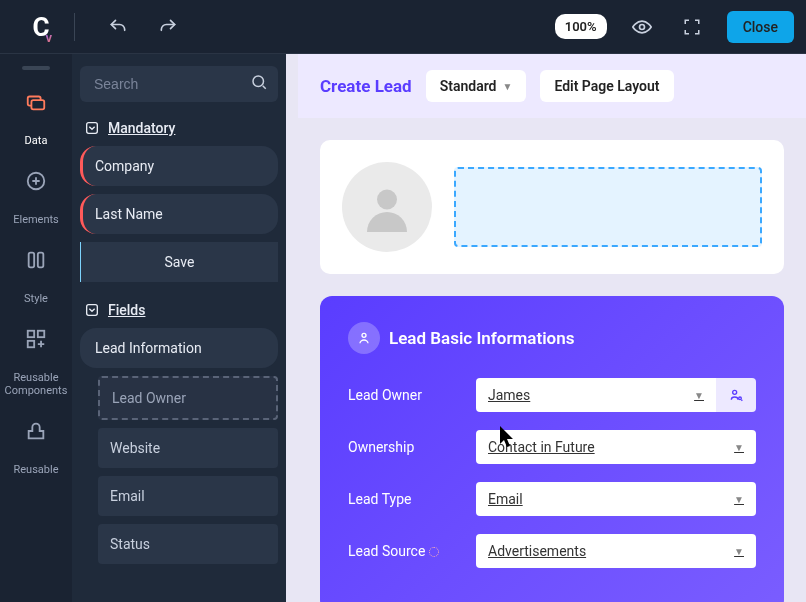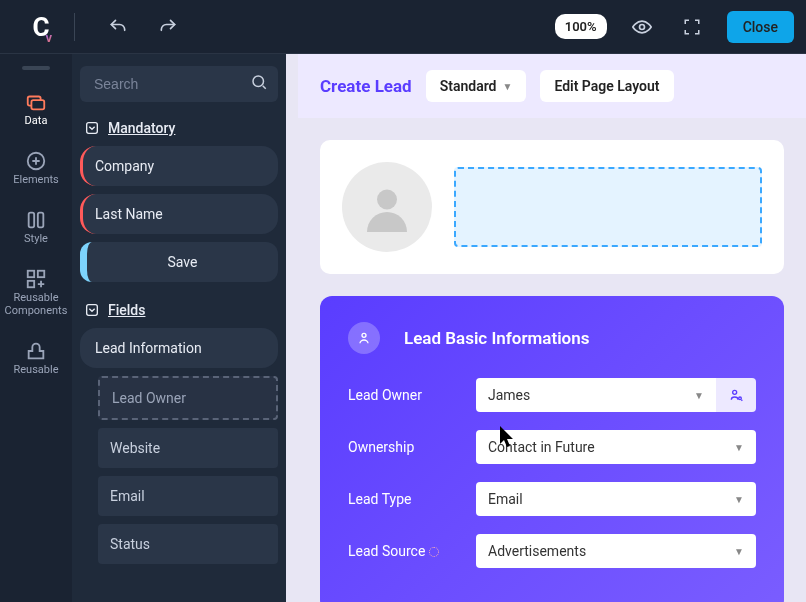--- a/index.html
+++ b/index.html
@@ -14,66 +14,66 @@
   .top-icon { width: 22px; height: 22px; display:flex; align-items:center; justify-content:center; color: #c8d0de; margin: 0 14px; cursor:pointer; }
   .top-spacer { flex: 1; }
   .zoom-badge { background: #fff; color: #222; border-radius: 10px; padding: 5px 10px; font-size: 13px; font-weight: 600; margin-right: 10px; }
   .close-btn { background: #0ea5e9; color: #222; border-radius: 6px; padding: 8px 16px; font-size: 14px; font-weight: 500; cursor:pointer; margin-left:10px;}
   
   
   .layout { display: flex; height: calc(602px - 54px); }
   
   
   .rail { width: 72px; background: #1a2332; padding-top: 12px; }
-  .rail-item { display:flex; flex-direction:column; align-items:center; padding: 10px 0 12px; color: #9aa4b8; font-size: 11px; cursor:pointer; gap:0;}
+  .rail-item { display:flex; flex-direction:column; align-items:center; padding: 10px 0 12px; color: #9aa4b8; font-size: 11px; cursor:pointer; gap:20px;}
   .rail-item.active { color: #fff; }
   .rail-item.active .rail-icon { color: #ff7b5c; }
   .rail-icon { width: 24px; height: 24px; display:flex;align-items:center;justify-content:center;}
   .rail-handle { width: 28px; height: 4px; background: #3a4555; border-radius: 2px; margin: 0 auto 10px;}
   
   
   .side { width: 214px; background: #1f2a3a; padding: 12px 8px 12px 8px; overflow-y:auto;}
   .search-wrap { position: relative; margin-bottom: 18px; }
   .search-input { width: 100%; background: #2a3648; border: none; border-radius: 6px; padding: 10px 36px 10px 14px; color: #c8d0de; font-size: 14px; }
   .search-input::placeholder { color: #7a8499; }
   .search-icon { position:absolute; right:10px; top:50%; transform:translateY(-50%); color:#c8d0de; }
   
   .sect-head { display:flex; align-items:center; gap:8px; color:#e8ecf4; font-size:14px; font-weight:500; margin: 6px 4px 10px; text-decoration: underline; }
   .sect-head svg { width:16px; height:16px; }
   
   .field-item { background: #2a3648; border-radius: 16px; padding: 12px 12px; margin-bottom: 8px; color: #e8ecf4; font-size: 14px; border-left: 3px solid transparent; cursor:grab;}
   .field-item.mand { border-left-color: #ff5a5a; }
-  .save-btn { background: #2a3648; border-radius: 12px; padding: 12px; margin: 8px 0 20px; color:#e8ecf4; font-size:14px; text-align:center; cursor:pointer; border-left:7px solid #7dd3fc;}
+  .save-btn { background: #2a3648; border-radius: 0; padding: 12px; margin: 8px 0 20px; color:#e8ecf4; font-size:14px; text-align:center; cursor:pointer; border-left:1px solid #7dd3fc;}
   
   .sub-list { padding-left: 18px; }
   .sub-item { background: #2a3648; border-radius: 4px; padding: 12px; margin-bottom: 8px; color:#c8d0de; font-size:14px; cursor:grab;}
   .sub-item.dragging { border: 2px dashed #5a6478; background: #283244; color:#9aa4b8;}
   
   
   .canvas { flex:1; background: #e8e6f4; overflow:hidden; position:relative;padding-left:12px;}
   .canv-head { background: #ede9ff; padding: 16px 22px; display:flex; align-items:center; gap:14px; }
   .canv-title { font-size: 17px; font-weight: 700; color: #5a3dff; }
   .pill { background:#fff; border-radius:6px; padding: 8px 14px; font-size:14px; font-weight:600; color:#222; display:flex; align-items:center; gap:6px; cursor:pointer;}
   .pill .chev { color:#888; font-size:10px;}
   
   .canv-body { padding: 22px; }
   .white-card { background:#fff; border-radius:10px; padding: 22px; margin-bottom: 22px; display:flex; align-items:center; gap:22px;}
   .avatar { width: 90px; height: 90px; border-radius:50%; background:#eaeaea; display:flex;align-items:center;justify-content:center; }
   .avatar svg { width:60px; height:60px; color:#c8c8c8;}
   .drop-zone { flex:1; height:80px; border: 2px dashed #3aa8ff; background:#e4f3ff; border-radius:4px;}
   
   .purple-card { background: linear-gradient(135deg, #5a3dff 0%, #6b4dff 50%, #7a5dff 100%); border-radius: 12px; padding: 26px 28px; color:#fff;}
-  .pc-head { display:flex; align-items:center; gap:24px; margin-bottom: 24px;}
+  .pc-head { display:flex; align-items:center; gap:9px; margin-bottom: 24px;}
   .pc-head-icon { width:32px; height:32px; border-radius:50%; background:rgba(255,255,255,0.25); display:flex;align-items:center;justify-content:center;}
   .pc-title { font-size:17px; font-weight:600;}
   
   .form-row { display:flex; align-items:center; gap:18px; margin-bottom: 18px;}
   .form-label { width:110px; font-size:14px; color:#fff; position:relative;}
   .form-label.req::after { content:""; width:8px; height:8px; border:1px dotted #ffb0b0; border-radius:50%; display:inline-block; margin-left:4px; position:relative; top:1px;}
-  .form-input { flex:1; background:#fff; border-radius:4px; padding: 9px 12px; font-size:14px; color:#333; display:flex; align-items:center; justify-content:space-between; cursor:pointer;}
+  .form-input { flex:1; background:#fff; border-radius:4px; padding: 9px 12px; font-size:14px; color:#333; display:flex; align-items:center; justify-content:space-between; cursor:pointer;text-decoration:underline;}
   .form-input .chev { color:#888; font-size:10px;}
   .lookup-wrap { flex:1; display:flex; gap:0;}
   .lookup-wrap .form-input { border-radius: 4px 0 0 4px;}
   .lookup-btn { width:40px; background:#ede9ff; border-radius:0 4px 4px 0; display:flex;align-items:center;justify-content:center; cursor:pointer;}
   .lookup-btn svg { width:16px; height:16px; color:#5a3dff;}
   
   .cursor { position:absolute; left:210px; top:370px; pointer-events:none;}
 </style>
 </head>
 <body>

